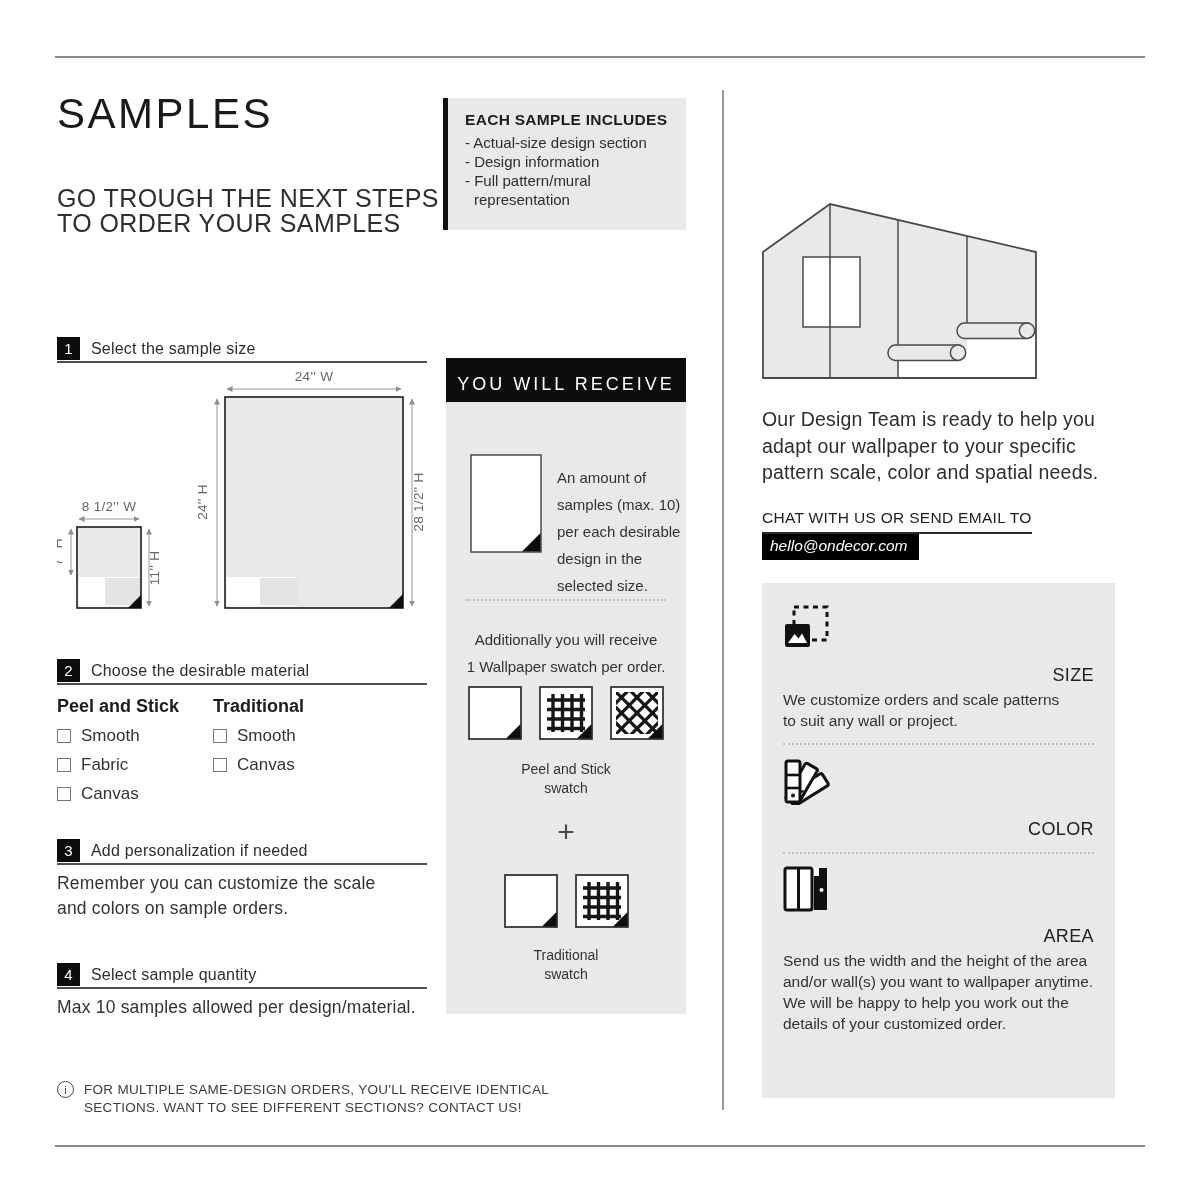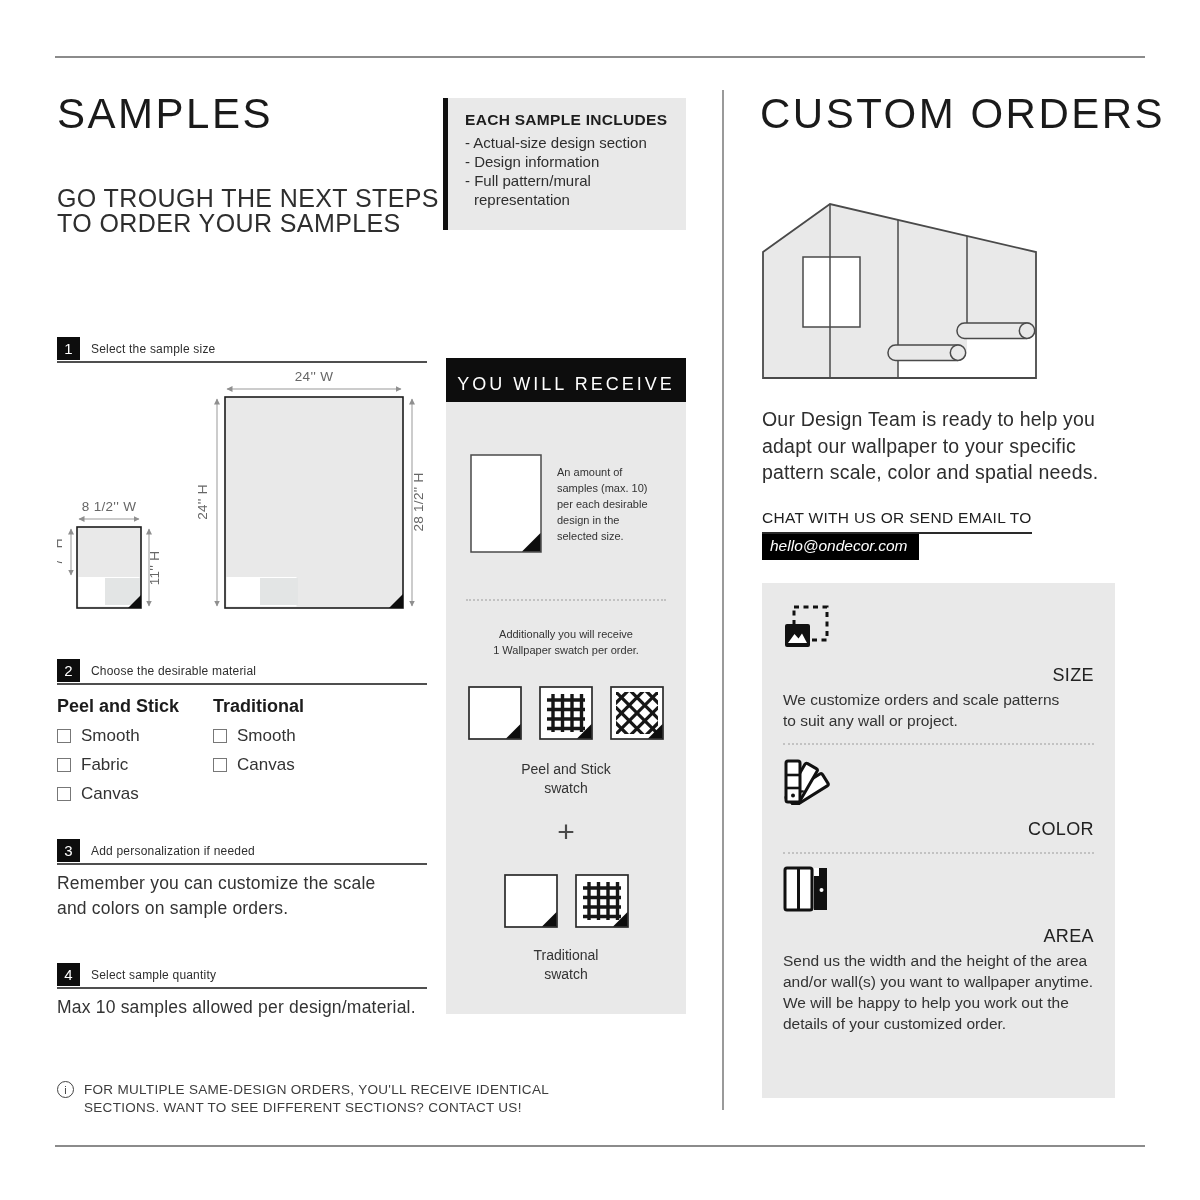--- a/index.html
+++ b/index.html
@@ -13,32 +13,32 @@
   
   .inc-box{background:#e9e9e9;border-left:5px solid #101010;box-sizing:border-box;
            padding:13px 14px 12px 17px;}
   .inc-title{font-size:15.5px;font-weight:bold;color:#1d1d1d;letter-spacing:.3px;margin-bottom:4px;}
   .inc-item{font-size:15px;line-height:19px;color:#2e2e2e;padding-left:9px;text-indent:-9px;}
   .inc-item::before{content:"- ";}
   
   .step-row{display:flex;align-items:center;gap:11px;}
   .step-num{width:23px;height:23px;background:#0d0d0d;color:#fff;font-size:15px;
             display:flex;align-items:center;justify-content:center;flex:0 0 auto;}
-  .step-label{font-size:12px;color:#2e2e2e;letter-spacing:.2px;}
+  .step-label{font-size:16px;color:#2e2e2e;letter-spacing:.2px;}
   .underline{height:2px;background:#4f4f4f;}
   .step-body{font-size:17.5px;line-height:24.5px;color:#333;letter-spacing:.2px;}
   
   .mat-title{font-size:18px;font-weight:bold;color:#1c1c1c;}
   .opt{display:flex;align-items:center;gap:10px;font-size:17px;color:#333;margin-top:9px;}
   .cb{width:12px;height:12px;border:1.5px solid #777;background:#fff;flex:0 0 auto;}
   
   .receive-header{background:#0d0d0d;color:#fff;font-size:18px;letter-spacing:3px;
                   display:flex;align-items:center;justify-content:center;}
   .receive-panel{background:#e9e9e9;}
-  .paper-note{font-size:11px;line-height:16px;color:#333;}
+  .paper-note{font-size:15px;line-height:27px;color:#333;}
   .dotted{border-top:2px dotted #c2c2c2;height:0;}
   .center-text{text-align:center;}
   .swatch-row{display:flex;justify-content:center;gap:17px;}
   .sw-label{font-size:14px;line-height:19px;color:#333;text-align:center;}
   .plus{font-size:30px;font-weight:normal;color:#4a4a4a;text-align:center;line-height:30px;}
   
   .chat-label{font-size:15.5px;letter-spacing:.3px;color:#1e1e1e;border-bottom:2px solid #2a2a2a;
               padding-bottom:5px;display:inline-block;}
   .email-chip{background:#000;color:#fff;font-size:15.5px;padding:3px 11px 5px 8px;display:inline-block;font-style:italic;}
   .custom-box{background:#e9e9e9;box-sizing:border-box;padding:22px 21px 18px 21px;}
@@ -245,21 +245,20 @@
           <line x1="8" y1="33" x2="46" y2="33"></line>
             <line x1="8" y1="42.5" x2="46" y2="42.5"></line>
         </g>
         <polygon points="52.5,52.5 38,52.5 52.5,38" fill="#0d0d0d"></polygon>
       </svg>
     </div>
     <div class="abs sw-label plines" style="left:0;top:544px;width:240px;">Traditional
 swatch</div>
   </div>
 
-  <div class="abs big-title" style="left:760px;top:90px;">CUSTOM ORDERS</div>
 
   <svg class="abs" style="left:762px;top:197px;" width="276" height="183" viewBox="0 0 276 183">
     <polygon points="1,181 1,55 68,7 274,55 274,181" fill="#e9e9e9" stroke="none"></polygon>
     <rect x="136" y="155" width="70" height="26" fill="#ffffff"></rect>
     <rect x="205" y="133" width="69" height="48" fill="#ffffff"></rect>
     <rect x="41" y="60" width="57" height="70" fill="#ffffff" stroke="#4a4a4a" stroke-width="1.5"></rect>
     <line x1="68" y1="7" x2="68" y2="181" stroke="#4a4a4a" stroke-width="1.5"></line>
     <line x1="136" y1="23" x2="136" y2="181" stroke="#4a4a4a" stroke-width="1.5"></line>
     <line x1="205" y1="39" x2="205" y2="133" stroke="#4a4a4a" stroke-width="1.5"></line>
     <polygon points="1,181 1,55 68,7 274,55 274,181" fill="none" stroke="#4a4a4a" stroke-width="1.8"></polygon>

